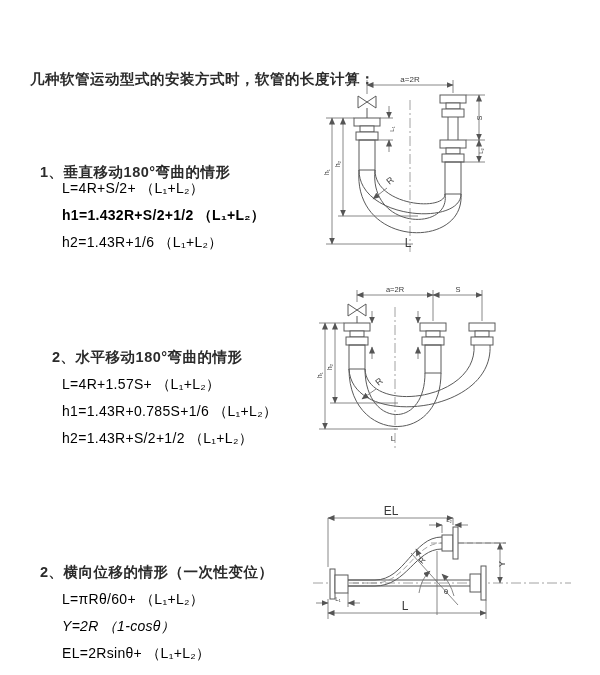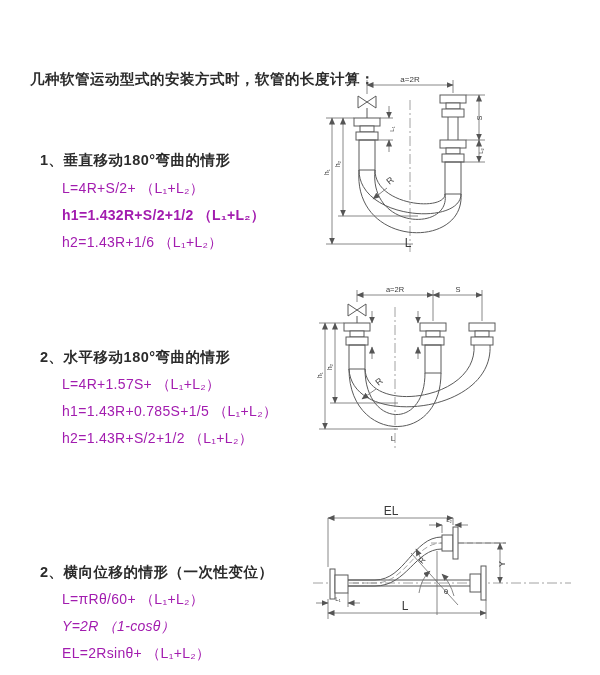--- a/index.html
+++ b/index.html
@@ -3,42 +3,42 @@
 <meta charset="utf-8">
 <style>
   html,body{margin:0;padding:0;}
   body{
     width:600px;height:675px;background:#ffffff;position:relative;overflow:hidden;
     font-family:"Liberation Sans","DejaVu Sans",sans-serif;color:#2b2b2b;
   }
   .t{position:absolute;white-space:nowrap;margin-top:44px;}
   .title{font-size:14.5px;font-weight:700;letter-spacing:.5px;}
   .heading{font-size:14.5px;font-weight:700;letter-spacing:.5px;}
-  .formula{font-size:14px;font-weight:400;letter-spacing:.3px;color:#a21caf;}
+  .formula{font-size:14px;font-weight:400;letter-spacing:.3px;color:#000000;}
   svg{position:absolute;overflow:visible;}
   svg line,svg path.ln,svg rect{stroke:#5a5a5a;fill:none;stroke-width:1;}
   svg .dim{stroke:#6a6a6a;stroke-width:.8;}
   svg .cl{stroke:#8a8a8a;stroke-width:.8;stroke-dasharray:10 3 2 3;}
   svg .cl2{stroke:#8a8a8a;stroke-width:.8;stroke-dasharray:6 3;}
   svg rect.fit{fill:#ffffff;}
   svg text{stroke:none;fill:#3a3a3a;font-family:"Liberation Sans","DejaVu Sans",sans-serif;}
 </style>
 </head>
 <body>
 
 <div class="t title" style="left:30px;top:26px;">几种软管运动型式的安装方式时，软管的长度计算：</div>
 
-<div class="t heading" style="left:40px;top:107px;">1、垂直移动180°弯曲的情形</div>
+<div class="t heading" style="left:40px;top:119px;">1、垂直移动180°弯曲的情形</div>
 <div class="t formula" style="left:62px;top:136px;">L=4R+S/2+ （L₁+L₂）</div>
 <div class="t formula" style="left:62px;top:163px;font-weight:bold;">h1=1.432R+S/2+1/2 （L₁+L₂）</div>
 <div class="t formula" style="left:62px;top:190px;">h2=1.43R+1/6 （L₁+L₂）</div>
 
-<div class="t heading" style="left:40px;top:304px;">2、水平移动180°弯曲的情形</div>
+<div class="t heading" style="left:52px;top:304px;">2、水平移动180°弯曲的情形</div>
 <div class="t formula" style="left:62px;top:332px;">L=4R+1.57S+ （L₁+L₂）</div>
-<div class="t formula" style="left:62px;top:359px;">h1=1.43R+0.785S+1/5 （L₁+L₂）</div>
+<div class="t formula" style="left:62px;top:359px;">h1=1.43R+0.785S+1/6 （L₁+L₂）</div>
 <div class="t formula" style="left:62px;top:386px;">h2=1.43R+S/2+1/2 （L₁+L₂）</div>
 
 <div class="t heading" style="left:40px;top:519px;">2、横向位移的情形（一次性变位）</div>
 <div class="t formula" style="left:62px;top:547px;">L=πRθ/60+ （L₁+L₂）</div>
 <div class="t formula" style="left:62px;top:574px;font-style:italic;">Y=2R （1-cosθ）</div>
 <div class="t formula" style="left:62px;top:601px;">EL=2Rsinθ+ （L₁+L₂）</div>
 
 <svg style="left:313px;top:72px;" width="280" height="192" viewBox="0 0 280 192">
   <defs>
     <marker id="arA" markerWidth="9" markerHeight="8" refX="6.5" refY="3" orient="auto-start-reverse" markerUnits="userSpaceOnUse">

